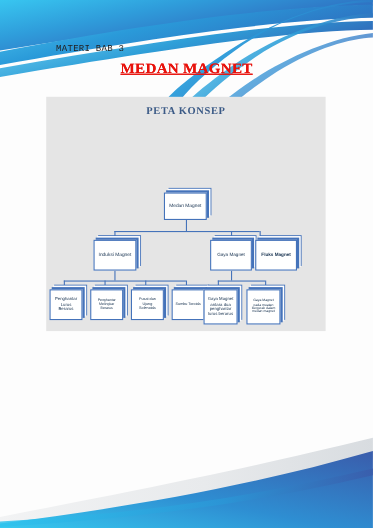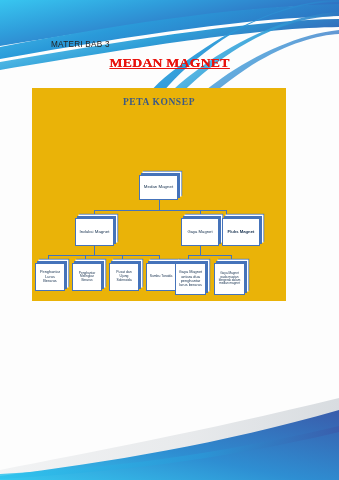--- a/index.html
+++ b/index.html
@@ -10,42 +10,42 @@
   }
   .page{position:absolute;inset:0;background:#fdfdfd;overflow:hidden;}
 
   
   .deco{position:absolute;left:0;top:0;width:339px;height:480px;pointer-events:none;}
 
   
   .materi{
     position:absolute;left:35px;top:40px;
     font-size:8.2px;color:#221f1f;letter-spacing:.25px;
-    font-family:Liberation Sans, sans-serif;
+    font-family:Liberation Mono, monospace;
     white-space:nowrap;z-index:6;padding-left:16px;
   }
   .judul{
     position:absolute;left:0;top:53px;width:339px;
     text-align:center;z-index:6;
   }
   .judul span{
     display:inline-block;
     font-family:"Liberation Serif", serif;
     font-size:13px;font-weight:bold;color:#e8120c;
     letter-spacing:.2px;
     text-decoration:underline;
     text-underline-offset:1px;
     transform:scaleX(1.06);
     text-shadow:0 0 .5px #e8120c;
   }
 
   
   .panel{
-    position:absolute;left:32px;top:88px;width:254px;height:213px;
-    background:#eab308;z-index:5;
+    position:absolute;left:42px;top:88px;width:254px;height:213px;
+    background:#e5e5e5;z-index:5;
   }
   .peta{
     position:absolute;left:0;top:9px;width:254px;text-align:center;
     font-family:"Liberation Serif", serif;
     font-size:9.5px;font-weight:bold;color:#3b5a86;
     letter-spacing:.6px;
   }
 
   
   .chart{position:absolute;left:0;top:0;width:254px;height:213px;}

